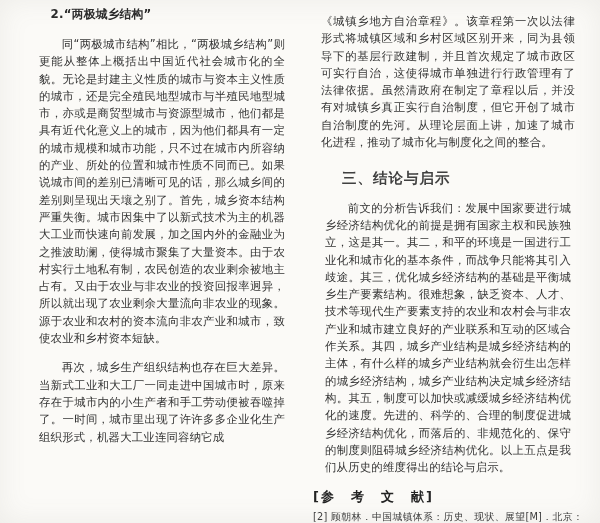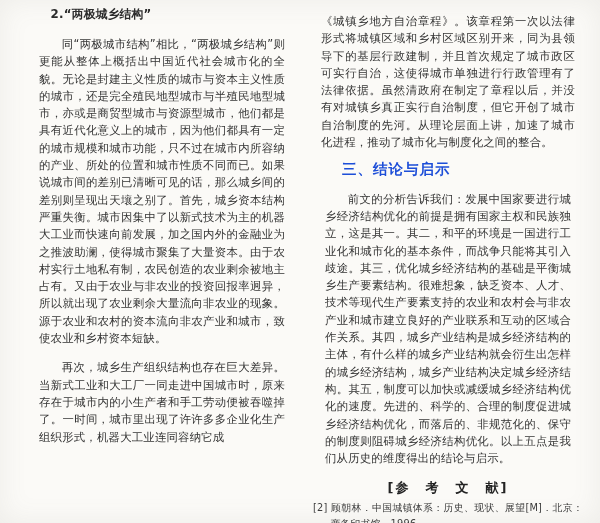--- a/index.html
+++ b/index.html
@@ -43,30 +43,30 @@
   }
   p.body-para {
     margin: 12px;
     text-indent: 2em;
   }
   p.lead-para {
     margin: 8px;
     text-indent: 0;
   }
   .section-heading {
-    margin: 10px 0 6px 0;
+    margin: 19px 0 6px 0;
     padding-left: 2em;
     font-size: 14.5px;
     font-weight: bold;
-    color: #1d4ed8;
+    color: #404040;
     letter-spacing: 1px;
   }
   .ref-heading {
     margin: 6px 0 3px 0;
-    text-align: center;
+    text-align: left;
     font-size: 13px;
     font-weight: bold;
     color: #232323;
     letter-spacing: 2px;
   }
   .refs {
     font-size: 9.8px;
     line-height: 15.8px;
     color: #3c3c3c;
   }

